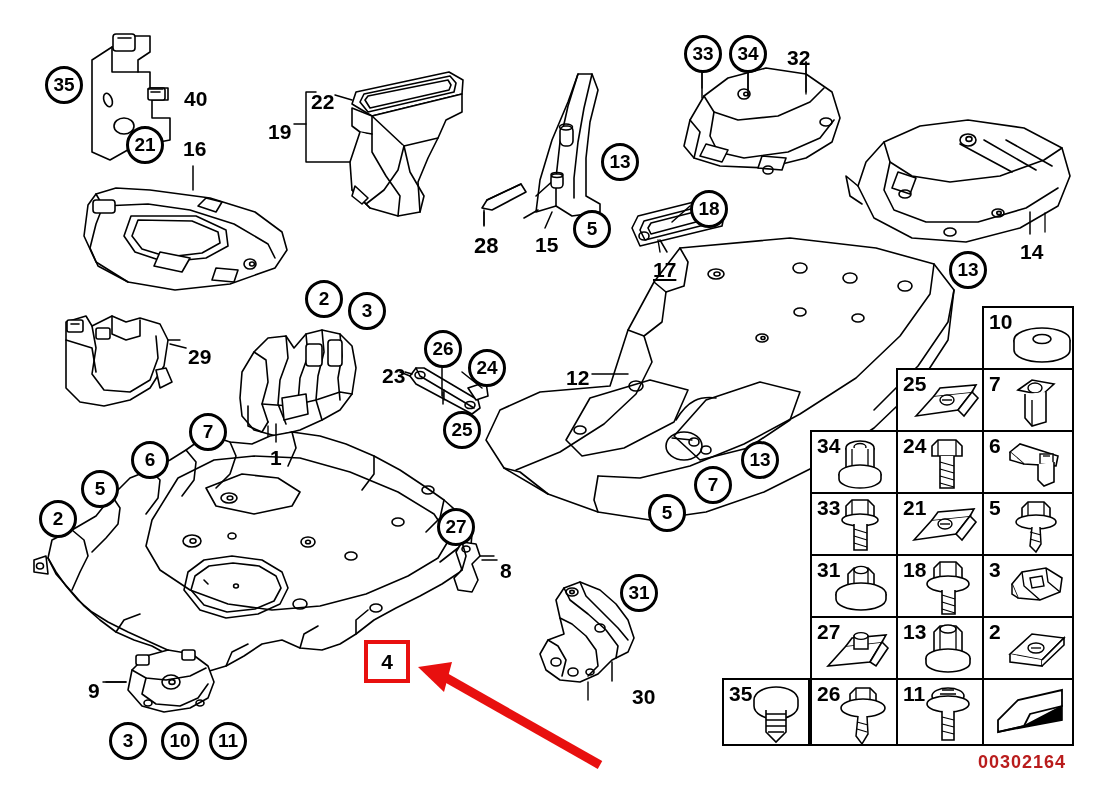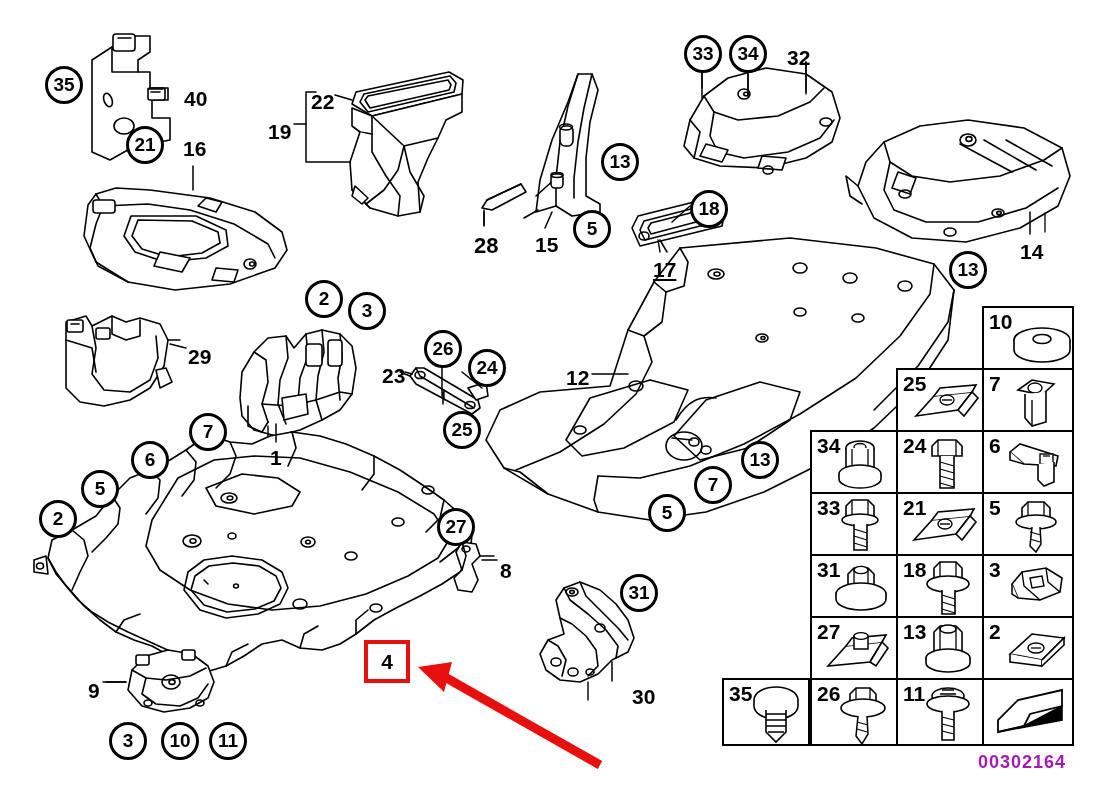--- a/index.html
+++ b/index.html
@@ -8,21 +8,21 @@
   svg.layer{position:absolute;left:0;top:0;width:1102px;height:789px;}
   .callout{position:absolute;border:3px solid #000;border-radius:50%;background:#fff;
            display:flex;align-items:center;justify-content:center;font-weight:bold;color:#000;
            box-sizing:border-box;}
   .plainlabel{position:absolute;font-weight:bold;color:#000;white-space:nowrap;}
   .legend{position:absolute;box-sizing:border-box;}
   .lcell{position:absolute;box-sizing:border-box;border:2px solid #000;background:#fff;}
   .lnum{position:absolute;font-weight:bold;color:#000;}
   .hl-box{position:absolute;border:4px solid #e8100f;background:#fff;box-sizing:border-box;
           display:flex;align-items:center;justify-content:center;font-weight:bold;color:#000;}
-  .docnum{position:absolute;font-weight:bold;letter-spacing:1px;color:#a21caf;}
+  .docnum{position:absolute;font-weight:bold;letter-spacing:1px;color:#b91c1c;}
 </style>
 </head>
 <body>
 
 <div id="stage">
 
   <svg class="layer" viewBox="0 0 1102 789">
     <g fill="none" stroke="#000" stroke-width="1.6" stroke-linejoin="round" stroke-linecap="round">
 
       <g>

